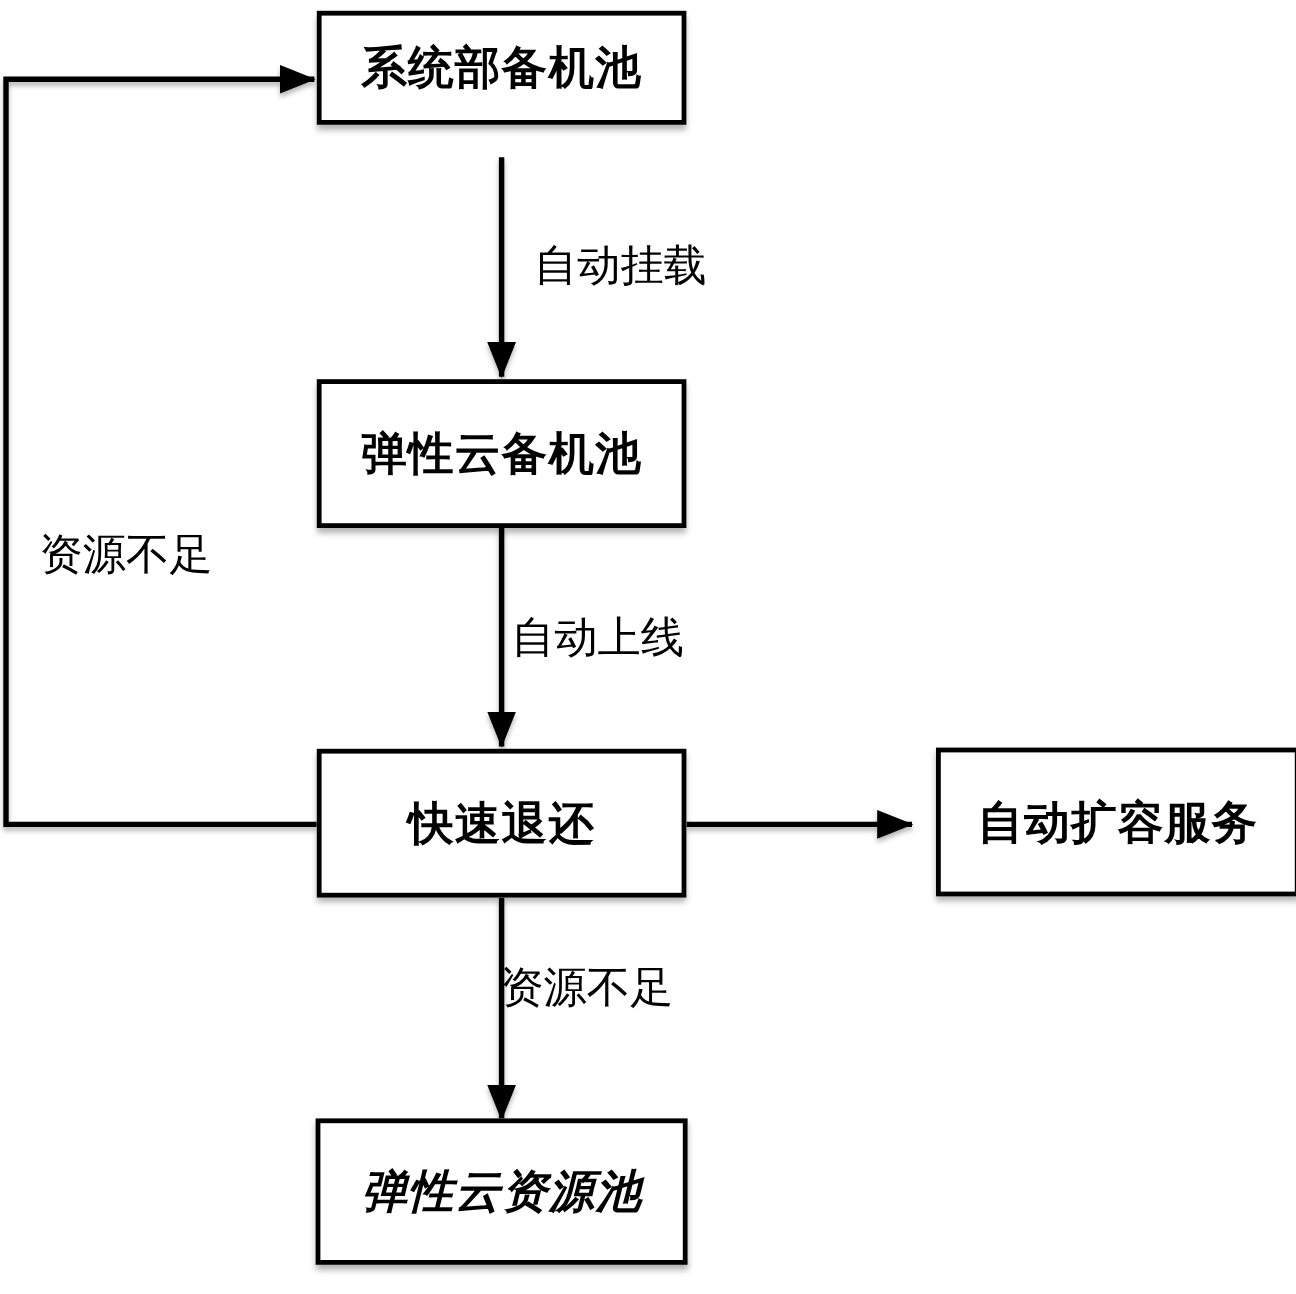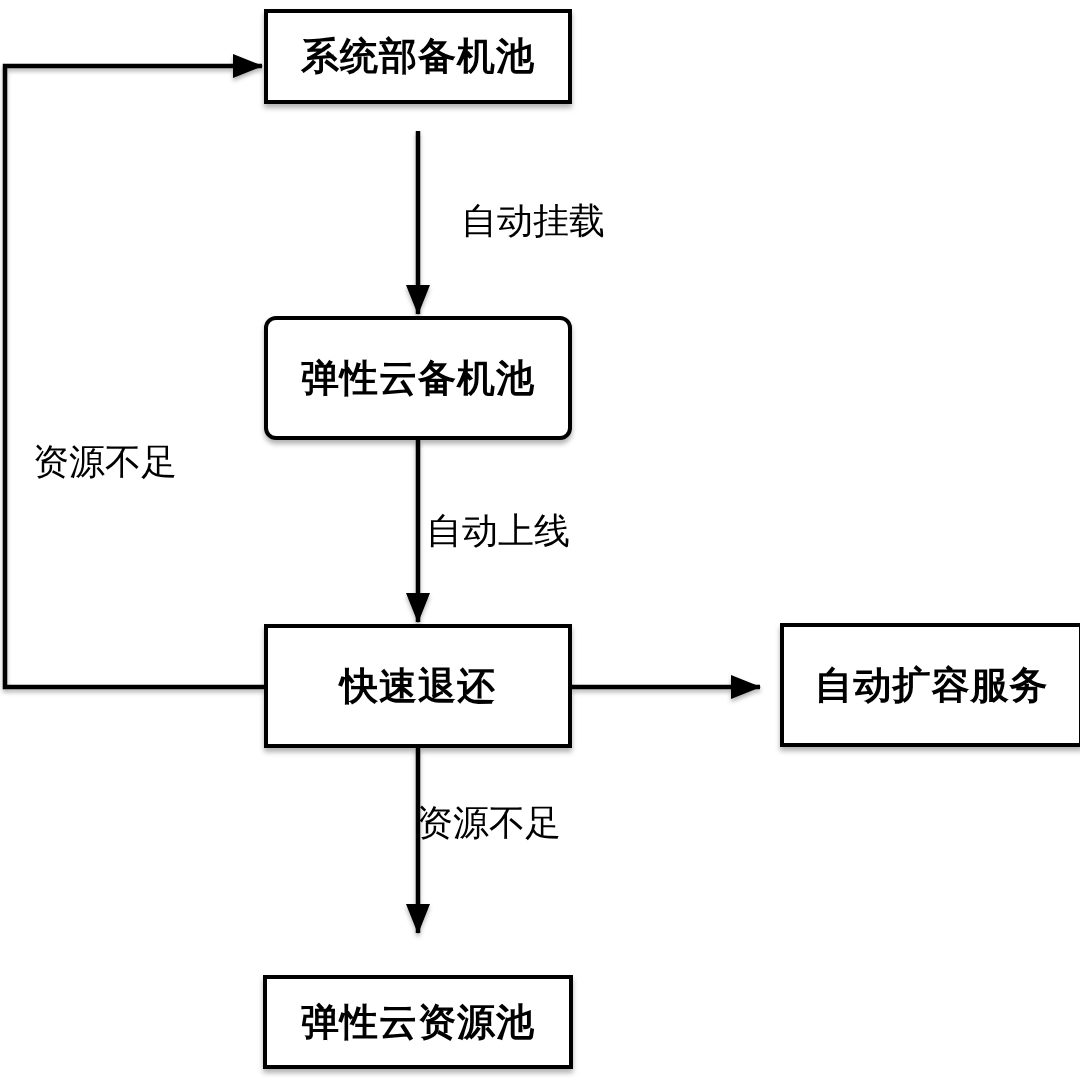--- a/index.html
+++ b/index.html
@@ -72,34 +72,34 @@
       <polyline points="418,440 418,622" marker-end="url(#arrowhead)"></polyline>
       <polyline points="418,748 418,933" marker-end="url(#arrowhead)"></polyline>
       <polyline points="572,687 760,687" marker-end="url(#arrowhead)"></polyline>
       <polyline points="264,687 5,687 5,66 262,66" marker-end="url(#arrowhead)"></polyline>
     </svg>
 
   <div class="node" style="left: 264px; top: 9px; width: 308px; height: 95px;">
     <span class="node-label">系统部备机池</span>
   </div>
 
-  <div class="node" style="left: 264px; top: 316px; width: 308px; height: 124px; border-radius: 12px;">
+  <div class="node" style="left: 264px; top: 316px; width: 308px; height: 124px;">
     <span class="node-label">弹性云备机池</span>
   </div>
 
   <div class="node" style="left: 264px; top: 624px; width: 308px; height: 124px;">
     <span class="node-label">快速退还</span>
   </div>
 
   <div class="node" style="left: 780px; top: 623px; width: 303px; height: 124px;">
     <span class="node-label">自动扩容服务</span>
   </div>
 
-  <div class="node" style="left: 263px; top: 975px; width: 310px; height: 94px;">
+  <div class="node" style="left: 263px; top: 932px; width: 310px; height: 122px; font-style: italic;">
     <span class="node-label">弹性云资源池</span>
   </div>
 
-  <div class="edge-label" style="left: 445px; top: 201px; margin-left: 16px;">自动挂载</div>
+  <div class="edge-label" style="left: 445px; top: 201px;">自动挂载</div>
   <div class="edge-label" style="left: 426px; top: 511px;">自动上线</div>
   <div class="edge-label" style="left: 417px; top: 803px;">资源不足</div>
   <div class="edge-label" style="left: 33px; top: 442px;">资源不足</div>
 
 </div>
 
 </body></html>

